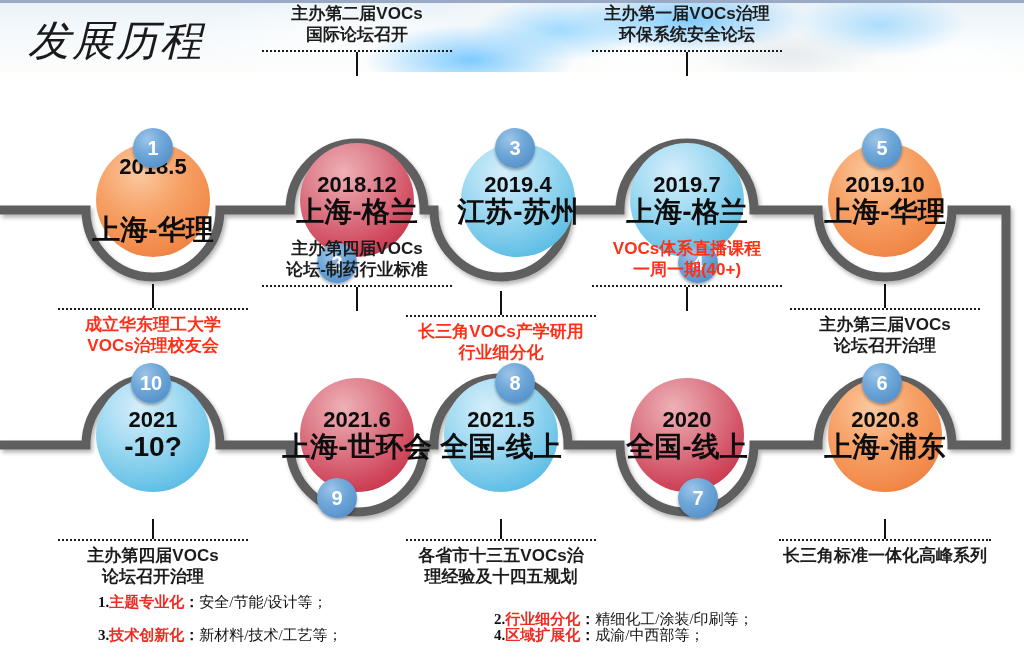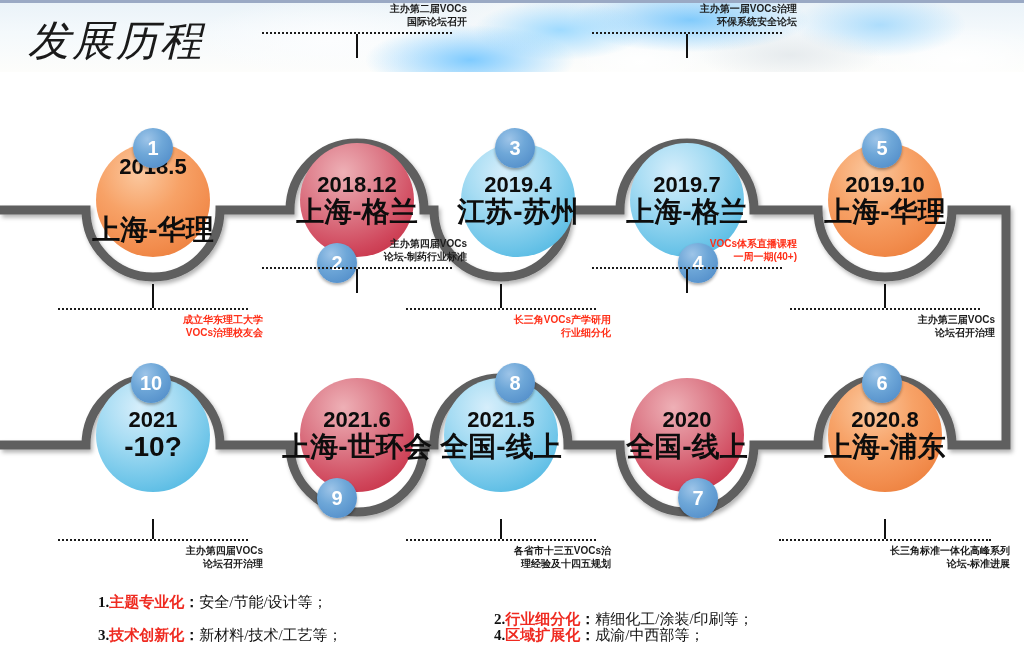--- a/index.html
+++ b/index.html
@@ -54,21 +54,21 @@
   .c-blue  {background:radial-gradient(circle at 38% 26%, #d6eefb 0%, #a6dcf3 34%, #6cc4e8 70%, #3aaedd 100%);}
 
   
   .badge{position:absolute;width:40px;height:40px;border-radius:50%;
          background:radial-gradient(circle at 36% 28%, #9dc4e8 0%, #6ea7d8 40%, #4a86c5 100%);
          color:#fff;font-size:20px;font-weight:bold;
          display:flex;align-items:center;justify-content:center;
          box-shadow:0 2px 3px rgba(0,0,0,.32);}
 
   
-  .cap{position:absolute;text-align:right;font-size:10px;font-weight:bold;
+  .cap{position:absolute;text-align:center;font-size:17px;font-weight:bold;
        line-height:1.25;color:#1c1c1c;white-space:nowrap;}
   .cap.red{color:#ff2f18;}
   .cap .dash{border-top:2px dotted #1c1c1c;height:0;margin:0 auto;}
   .cap.red .dash{border-top-color:#1c1c1c;}
 
   
   #summary{position:absolute;left:0;top:588px;width:1024px;height:71px;}
   .sum-line{position:absolute;font-size:15px;white-space:nowrap;
             font-family:"Liberation Serif","DejaVu Serif",serif;}
   .kw{color:#ef2a20;font-weight:bold;}
@@ -210,21 +210,21 @@
 
   <div class="cap" style="left:247px;top:-84px;width:220px;">
     <div>主办第二届VOCs</div>
     <div>国际论坛召开</div>
     <div class="dash" style="width:190px;margin-top:4px;"></div>
     <svg width="4" height="24" style="display:block;margin:0 auto;">
       <line x1="2" y1="0" x2="2" y2="24" stroke="#111" stroke-width="2"></line>
       </svg>
   </div>
 
-  <div class="cap red" style="left:391px;top:197px;width:220px;">
+  <div class="cap red" style="left:391px;top:204px;width:220px;">
     <svg width="4" height="24" style="display:block;margin:0 auto;">
       <line x1="2" y1="0" x2="2" y2="24" stroke="#111" stroke-width="2"></line>
       </svg>
     <div class="dash" style="width:190px;"></div>
     <div style="margin-top:4px;">长三角VOCs产学研用</div>
     <div>行业细分化</div>
   </div>
 
   <div class="cap" style="left:577px;top:-84px;width:220px;">
     <div>主办第一届VOCs治理</div>
@@ -279,21 +279,20 @@
     <div style="margin-top:4px;">各省市十三五VOCs治</div>
     <div>理经验及十四五规划</div>
   </div>
 
   <div class="cap" style="left:760px;top:432px;width:250px;">
     <svg width="4" height="20" style="display:block;margin:0 auto;">
       <line x1="2" y1="0" x2="2" y2="20" stroke="#111" stroke-width="2"></line>
       </svg>
     <div class="dash" style="width:212px;"></div>
     <div style="margin-top:4px;">长三角标准一体化高峰系列</div>
-    <div>论坛-标准进展</div>
   </div>
 
 </div>
 
 <div id="summary">
   <div class="sum-line" style="left:98px;top:5px;">
     <span class="num">1.</span><span class="kw">主题专业化</span><span class="num">：</span><span class="val">安全/节能/设计等；</span>
   </div>
   <div class="sum-line" style="left:494px;top:22px;">
     <span class="num">2.</span><span class="kw">行业细分化</span><span class="num">：</span><span class="val">精细化工/涂装/印刷等；</span>

